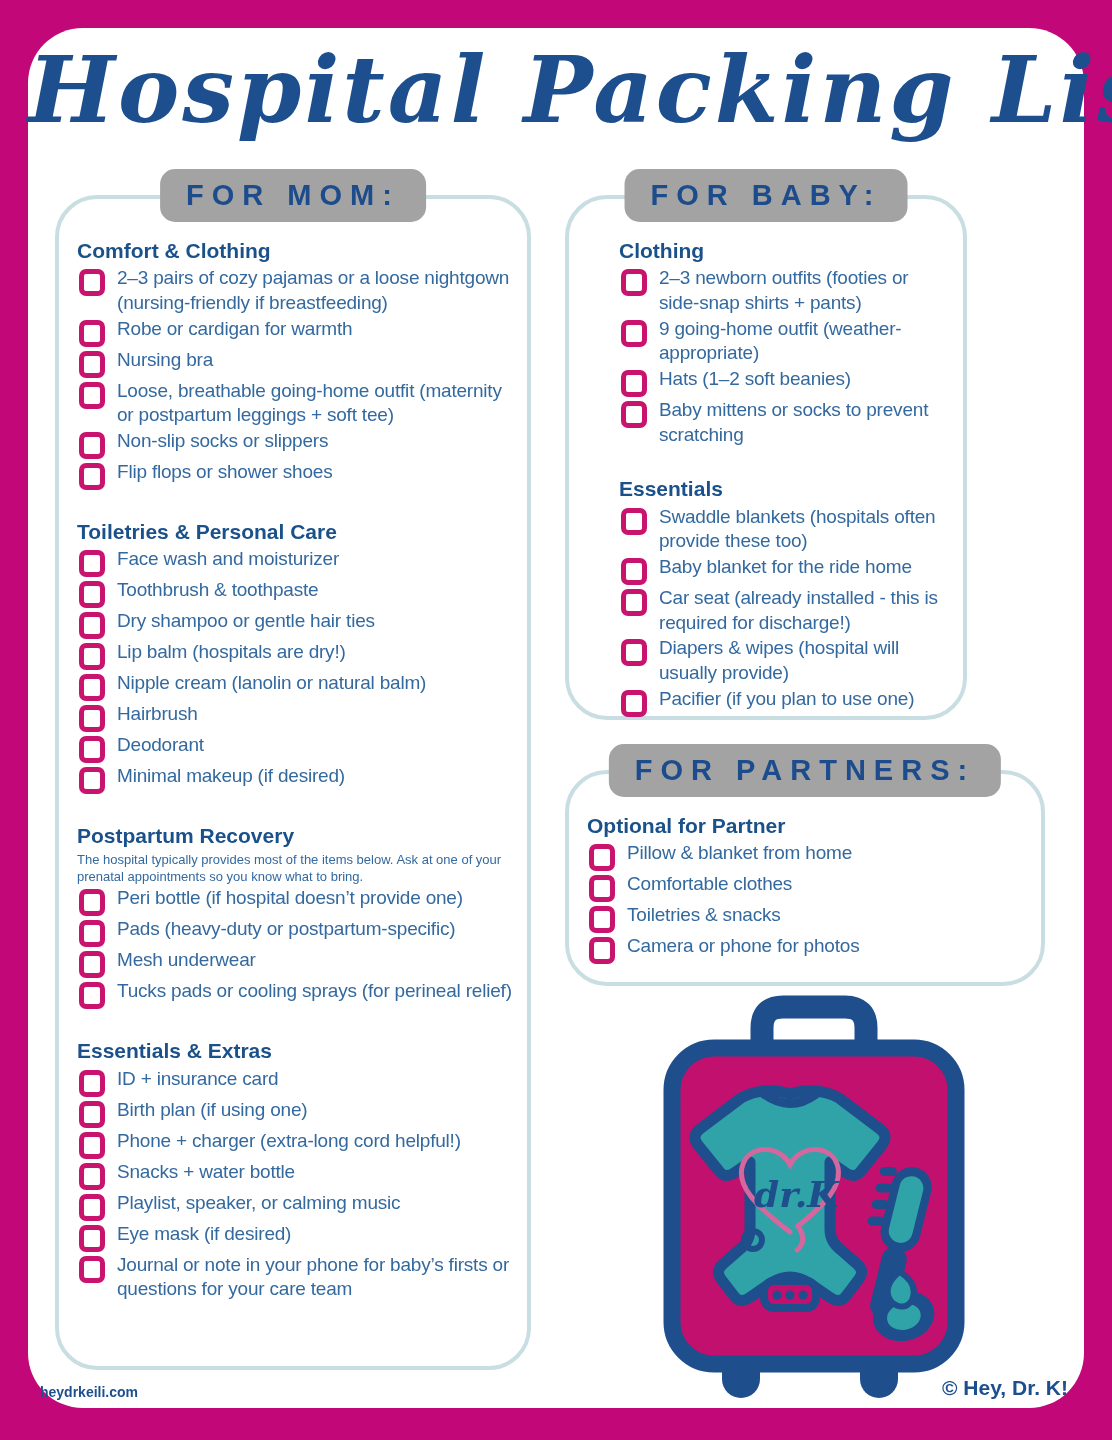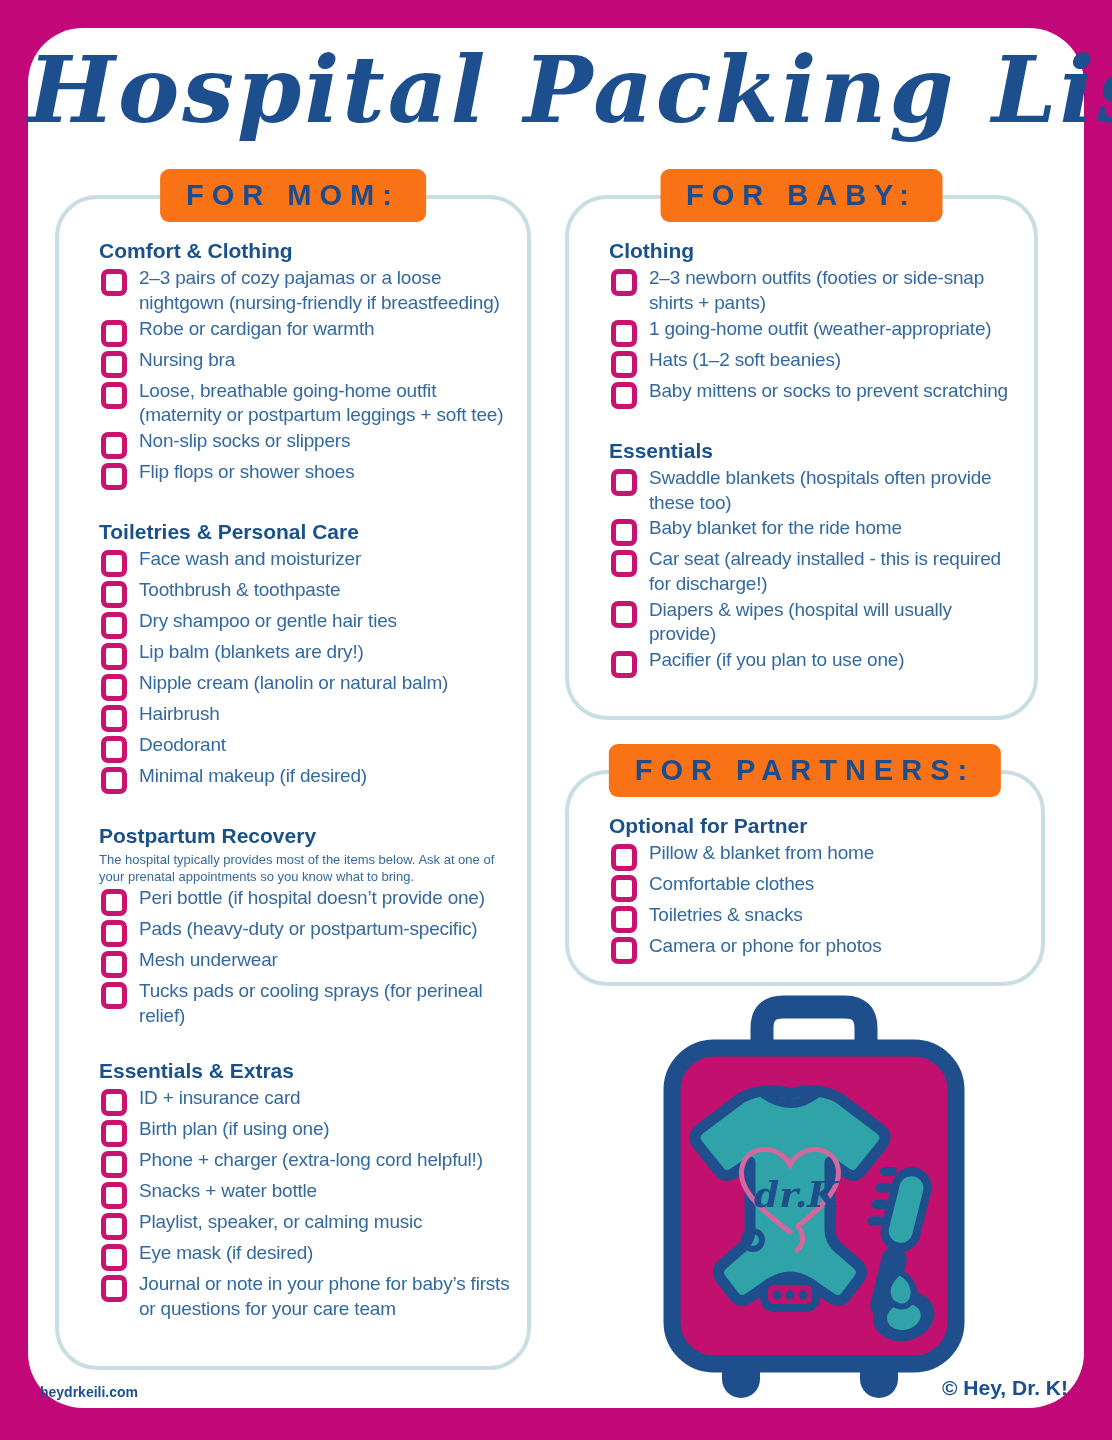--- a/index.html
+++ b/index.html
@@ -17,29 +17,29 @@
     position:absolute;top:10px;left:0;width:100%;text-align:center;
     font-family:"DejaVu Serif", serif;font-style:italic;font-weight:600;
     font-size:92px;line-height:1.15;color:#1D4F8E;letter-spacing:3px;
     margin:0;white-space:nowrap;
   }
   .box{
     position:absolute;border:4px solid #C9DEE2;border-radius:42px;
     background:#ffffff;box-sizing:border-box;
   }
   .box-mom{left:27px;top:167px;width:476px;height:1175px;}
-  .box-baby{left:537px;top:167px;width:473px;height:525px;}
+  .box-baby{left:537px;top:167px;width:402px;height:525px;padding-left:32px;}
   .box-partners{left:537px;top:742px;width:480px;height:216px;}
   .pill{
     position:absolute;top:-30px;left:50%;transform:translateX(-50%);
-    background:#f97316;color:#1C4C8C;
+    background:#a3a3a3;color:#1C4C8C;
     font-weight:bold;font-size:29px;letter-spacing:8px;
-    padding:10px 26px;border-radius:9px;white-space:nowrap;
-  }
-  .groups{padding:38px 14px 10px 18px;margin-left:22px;}
+    padding:10px 26px;border-radius:15px;white-space:nowrap;
+  }
+  .groups{padding:38px 14px 10px 18px;}
   .group{margin-bottom:28px;}
   .group:last-child{margin-bottom:0;}
   .group-title{
     font-weight:bold;color:#1B518A;font-size:21px;
     line-height:1.3;margin-bottom:2px;
   }
   .intro{color:#33699F;font-size:13px;line-height:1.3;}
   .item{
     display:flex;align-items:flex-start;
     color:#33699F;font-size:19px;line-height:1.3;margin:1px 0;
@@ -106,21 +106,21 @@
           <div class="item">
             <span class="checkbox"></span>
             <span class="label">Toothbrush &amp; toothpaste</span>
           </div>
           <div class="item">
             <span class="checkbox"></span>
             <span class="label">Dry shampoo or gentle hair ties</span>
           </div>
           <div class="item">
             <span class="checkbox"></span>
-            <span class="label">Lip balm (blankets are dry!)</span>
+            <span class="label">Lip balm (hospitals are dry!)</span>
           </div>
           <div class="item">
             <span class="checkbox"></span>
             <span class="label">Nipple cream (lanolin or natural balm)</span>
           </div>
           <div class="item">
             <span class="checkbox"></span>
             <span class="label">Hairbrush</span>
           </div>
           <div class="item">
@@ -190,21 +190,21 @@
     <div class="pill">FOR BABY:</div>
     <div class="groups">
         <div class="group">
           <div class="group-title">Clothing</div>
           <div class="item">
             <span class="checkbox"></span>
             <span class="label">2–3 newborn outfits (footies or side-snap shirts + pants)</span>
           </div>
           <div class="item">
             <span class="checkbox"></span>
-            <span class="label">1 going-home outfit (weather-appropriate)</span>
+            <span class="label">9 going-home outfit (weather-appropriate)</span>
           </div>
           <div class="item">
             <span class="checkbox"></span>
             <span class="label">Hats (1–2 soft beanies)</span>
           </div>
           <div class="item">
             <span class="checkbox"></span>
             <span class="label">Baby mittens or socks to prevent scratching</span>
           </div>
         </div>

